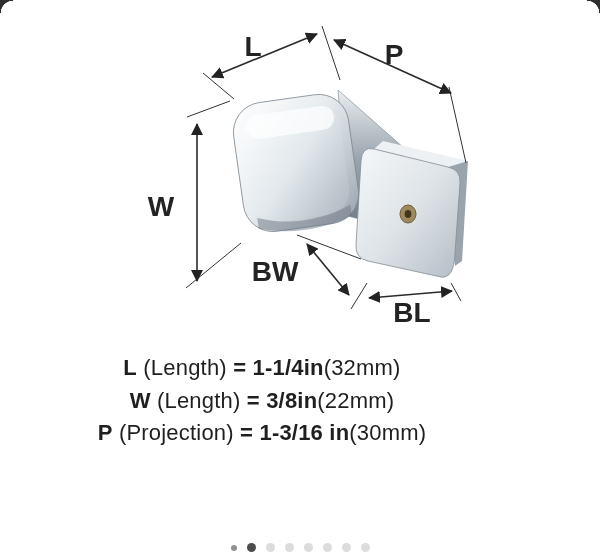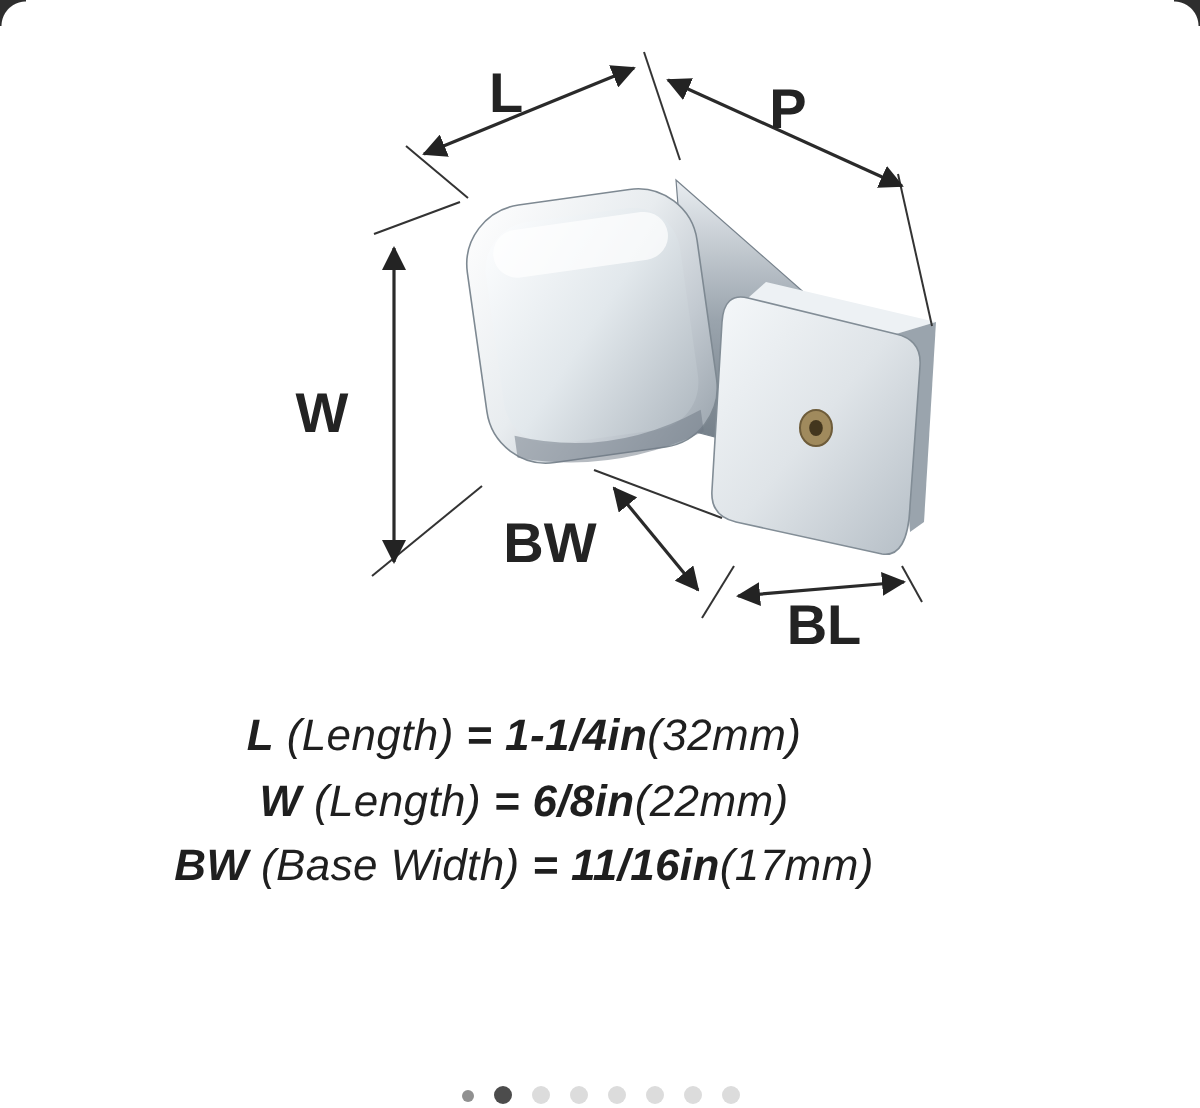--- a/index.html
+++ b/index.html
@@ -13,21 +13,21 @@
   .corner-left{left:0;background:radial-gradient(circle at 100% 100%, rgba(0,0,0,0) 12px, #2e2e2e 12.5px);}
   .corner-right{right:0;background:radial-gradient(circle at 0% 100%, rgba(0,0,0,0) 12px, #2e2e2e 12.5px);}
 
   .diagram{position:absolute;top:0;left:0;display:block;}
   .dim-label{
     font-family:"Liberation Sans",sans-serif;
     font-weight:bold;font-size:28px;fill:#232323;text-anchor:middle;
   }
 
   .specs{
-    position:absolute;top:352px;left:0;width:524px;text-align:center;font-style:italic;
+    position:absolute;top:352px;left:0;width:524px;text-align:center;
   }
   .spec-line{
     font-size:22px;line-height:32.5px;color:#1f1f1f;letter-spacing:.2px;white-space:nowrap;
   }
   .spec-line b{font-weight:700;}
 
   .dots{
     position:absolute;bottom:2px;left:0;width:600px;
     display:flex;justify-content:center;align-items:center;gap:10px;
   }
@@ -123,26 +123,26 @@
 
   <div class="specs">
     <div class="spec-line">
       <b>L</b>
       <span>(Length)</span>
       <b>= 1-1/4in</b><span>(32mm)</span>
     </div>
     <div class="spec-line">
       <b>W</b>
       <span>(Length)</span>
-      <b>= 6/8in</b><span>(22mm)</span>
+      <b>= 3/8in</b><span>(22mm)</span>
     </div>
     <div class="spec-line">
-      <b>BW</b>
-      <span>(Base Width)</span>
-      <b>= 11/16in</b><span>(17mm)</span>
+      <b>P</b>
+      <span>(Projection)</span>
+      <b>= 1-3/16 in</b><span>(30mm)</span>
     </div>
   </div>
 
   <div class="dots">
       <span class="dot semi"></span>
       <span class="dot active"></span>
       <span class="dot"></span>
       <span class="dot"></span>
       <span class="dot"></span>
       <span class="dot"></span>

